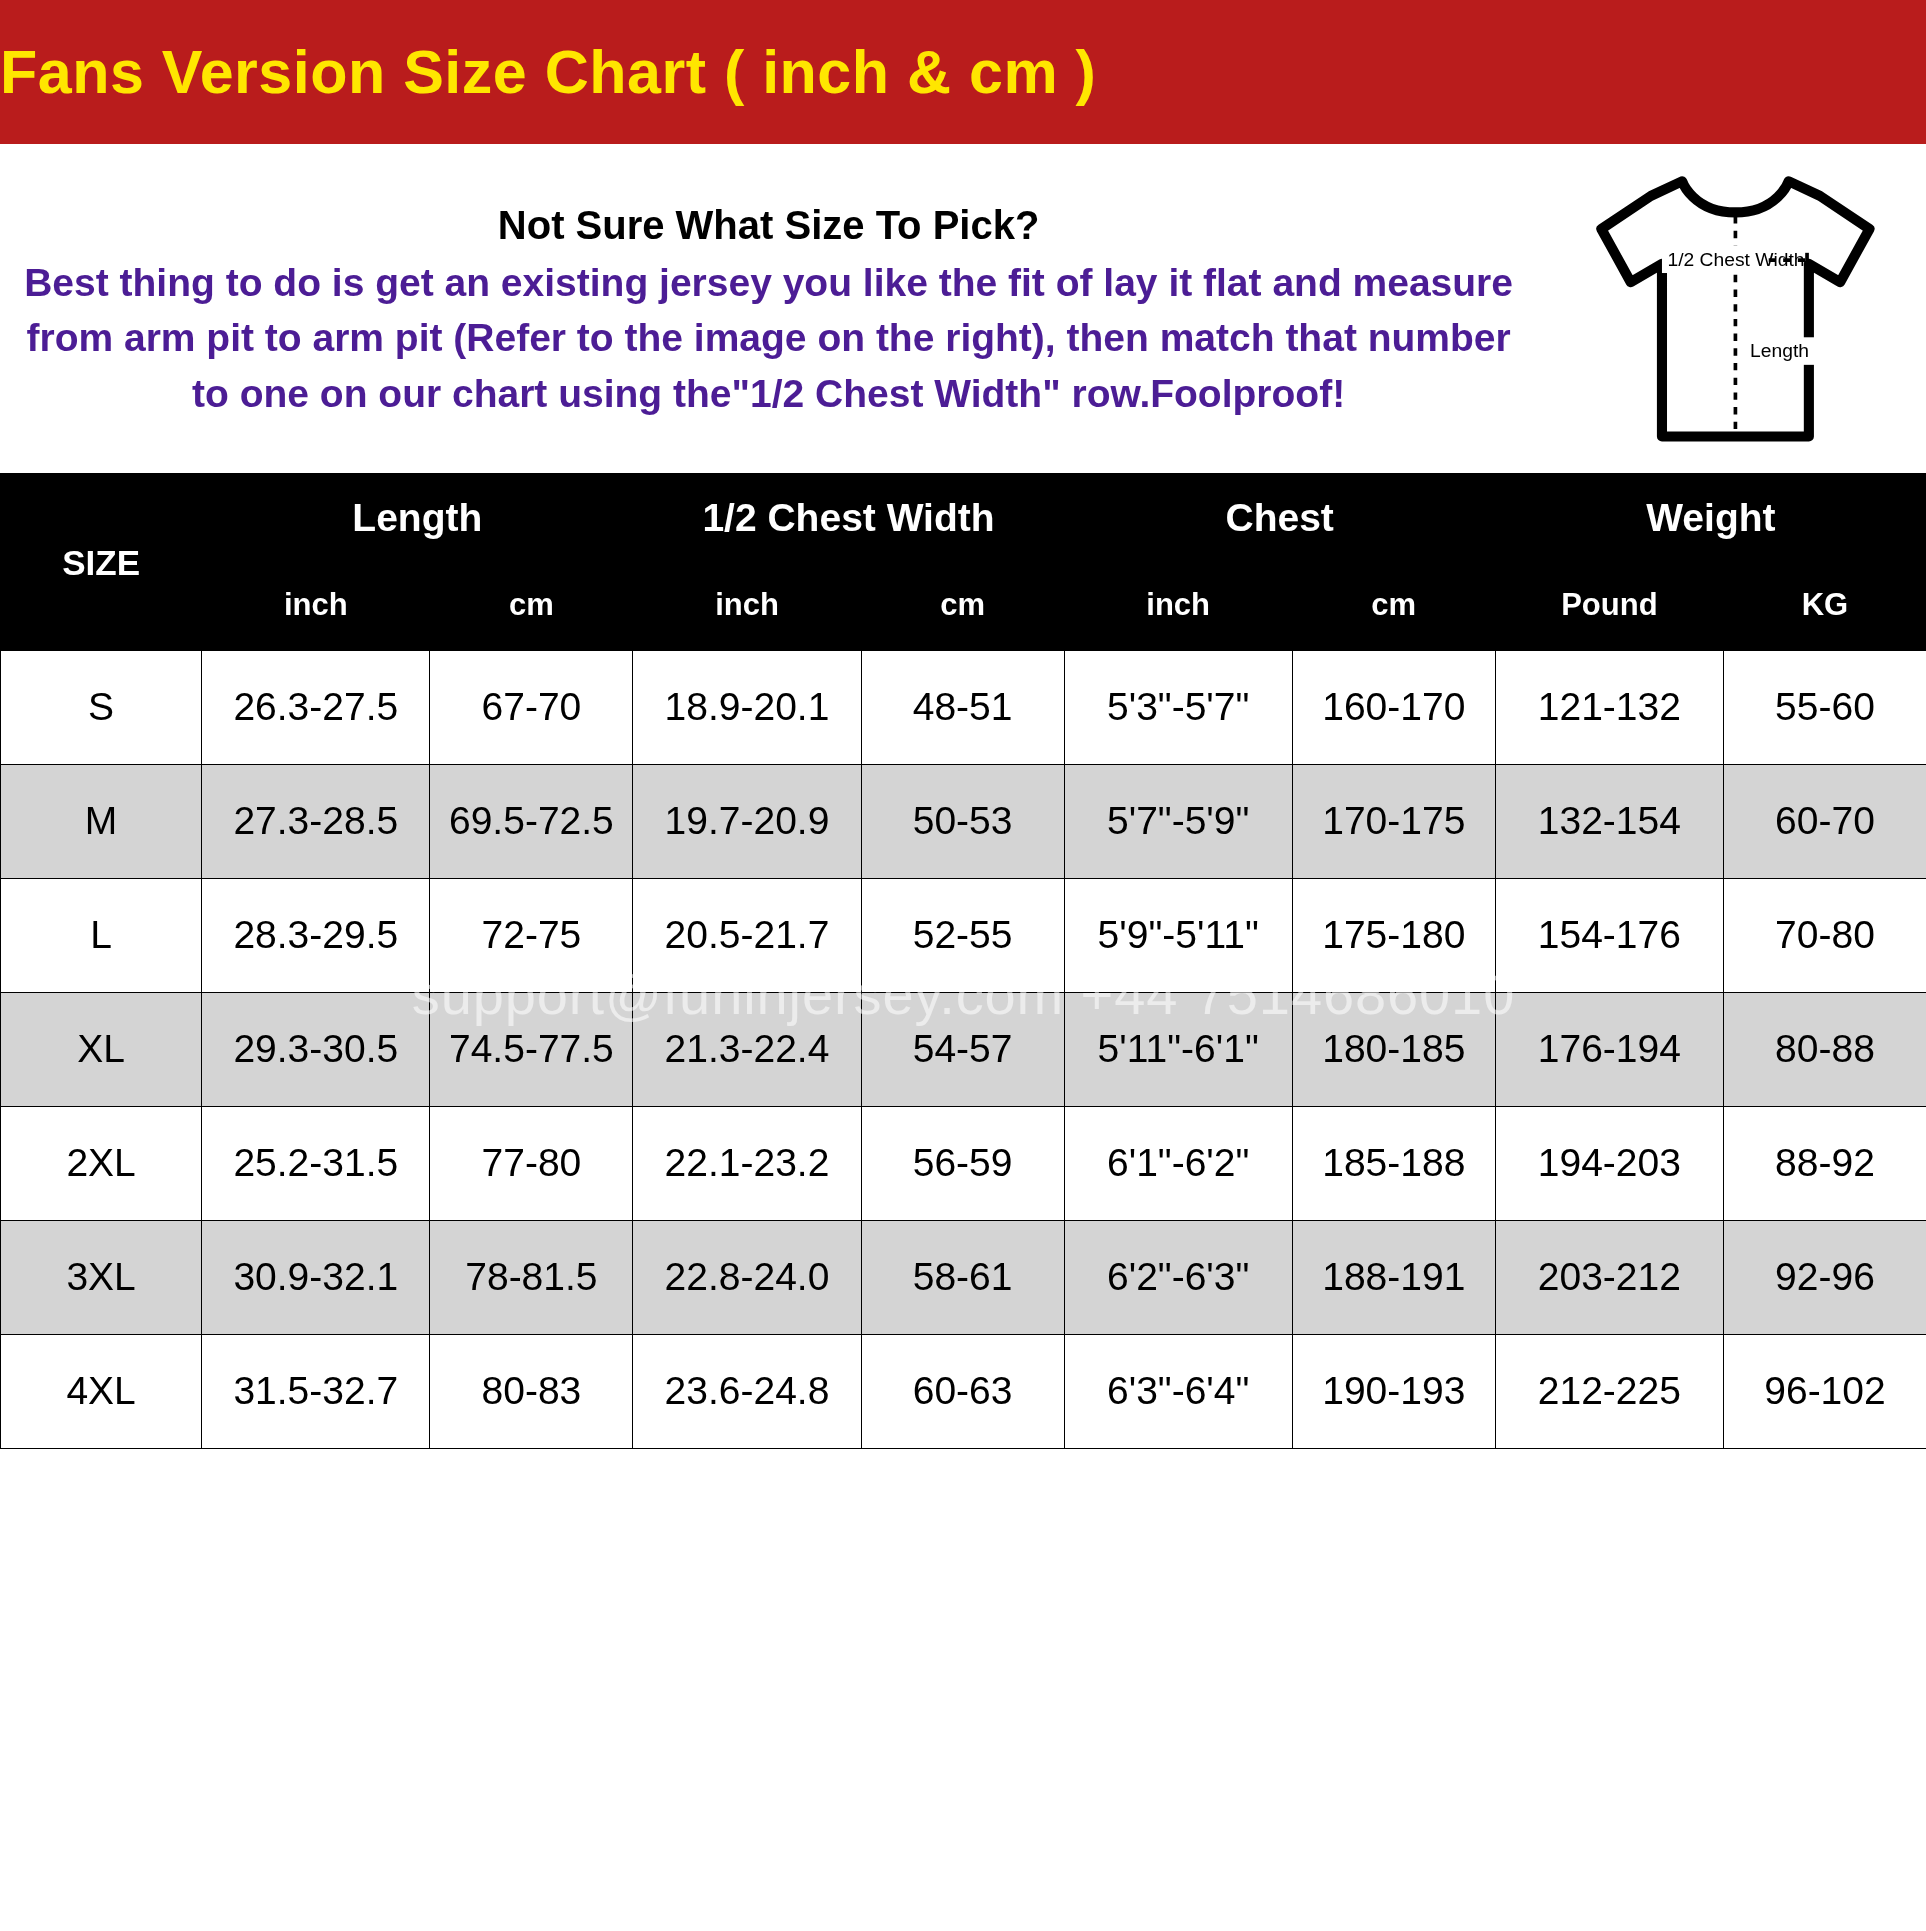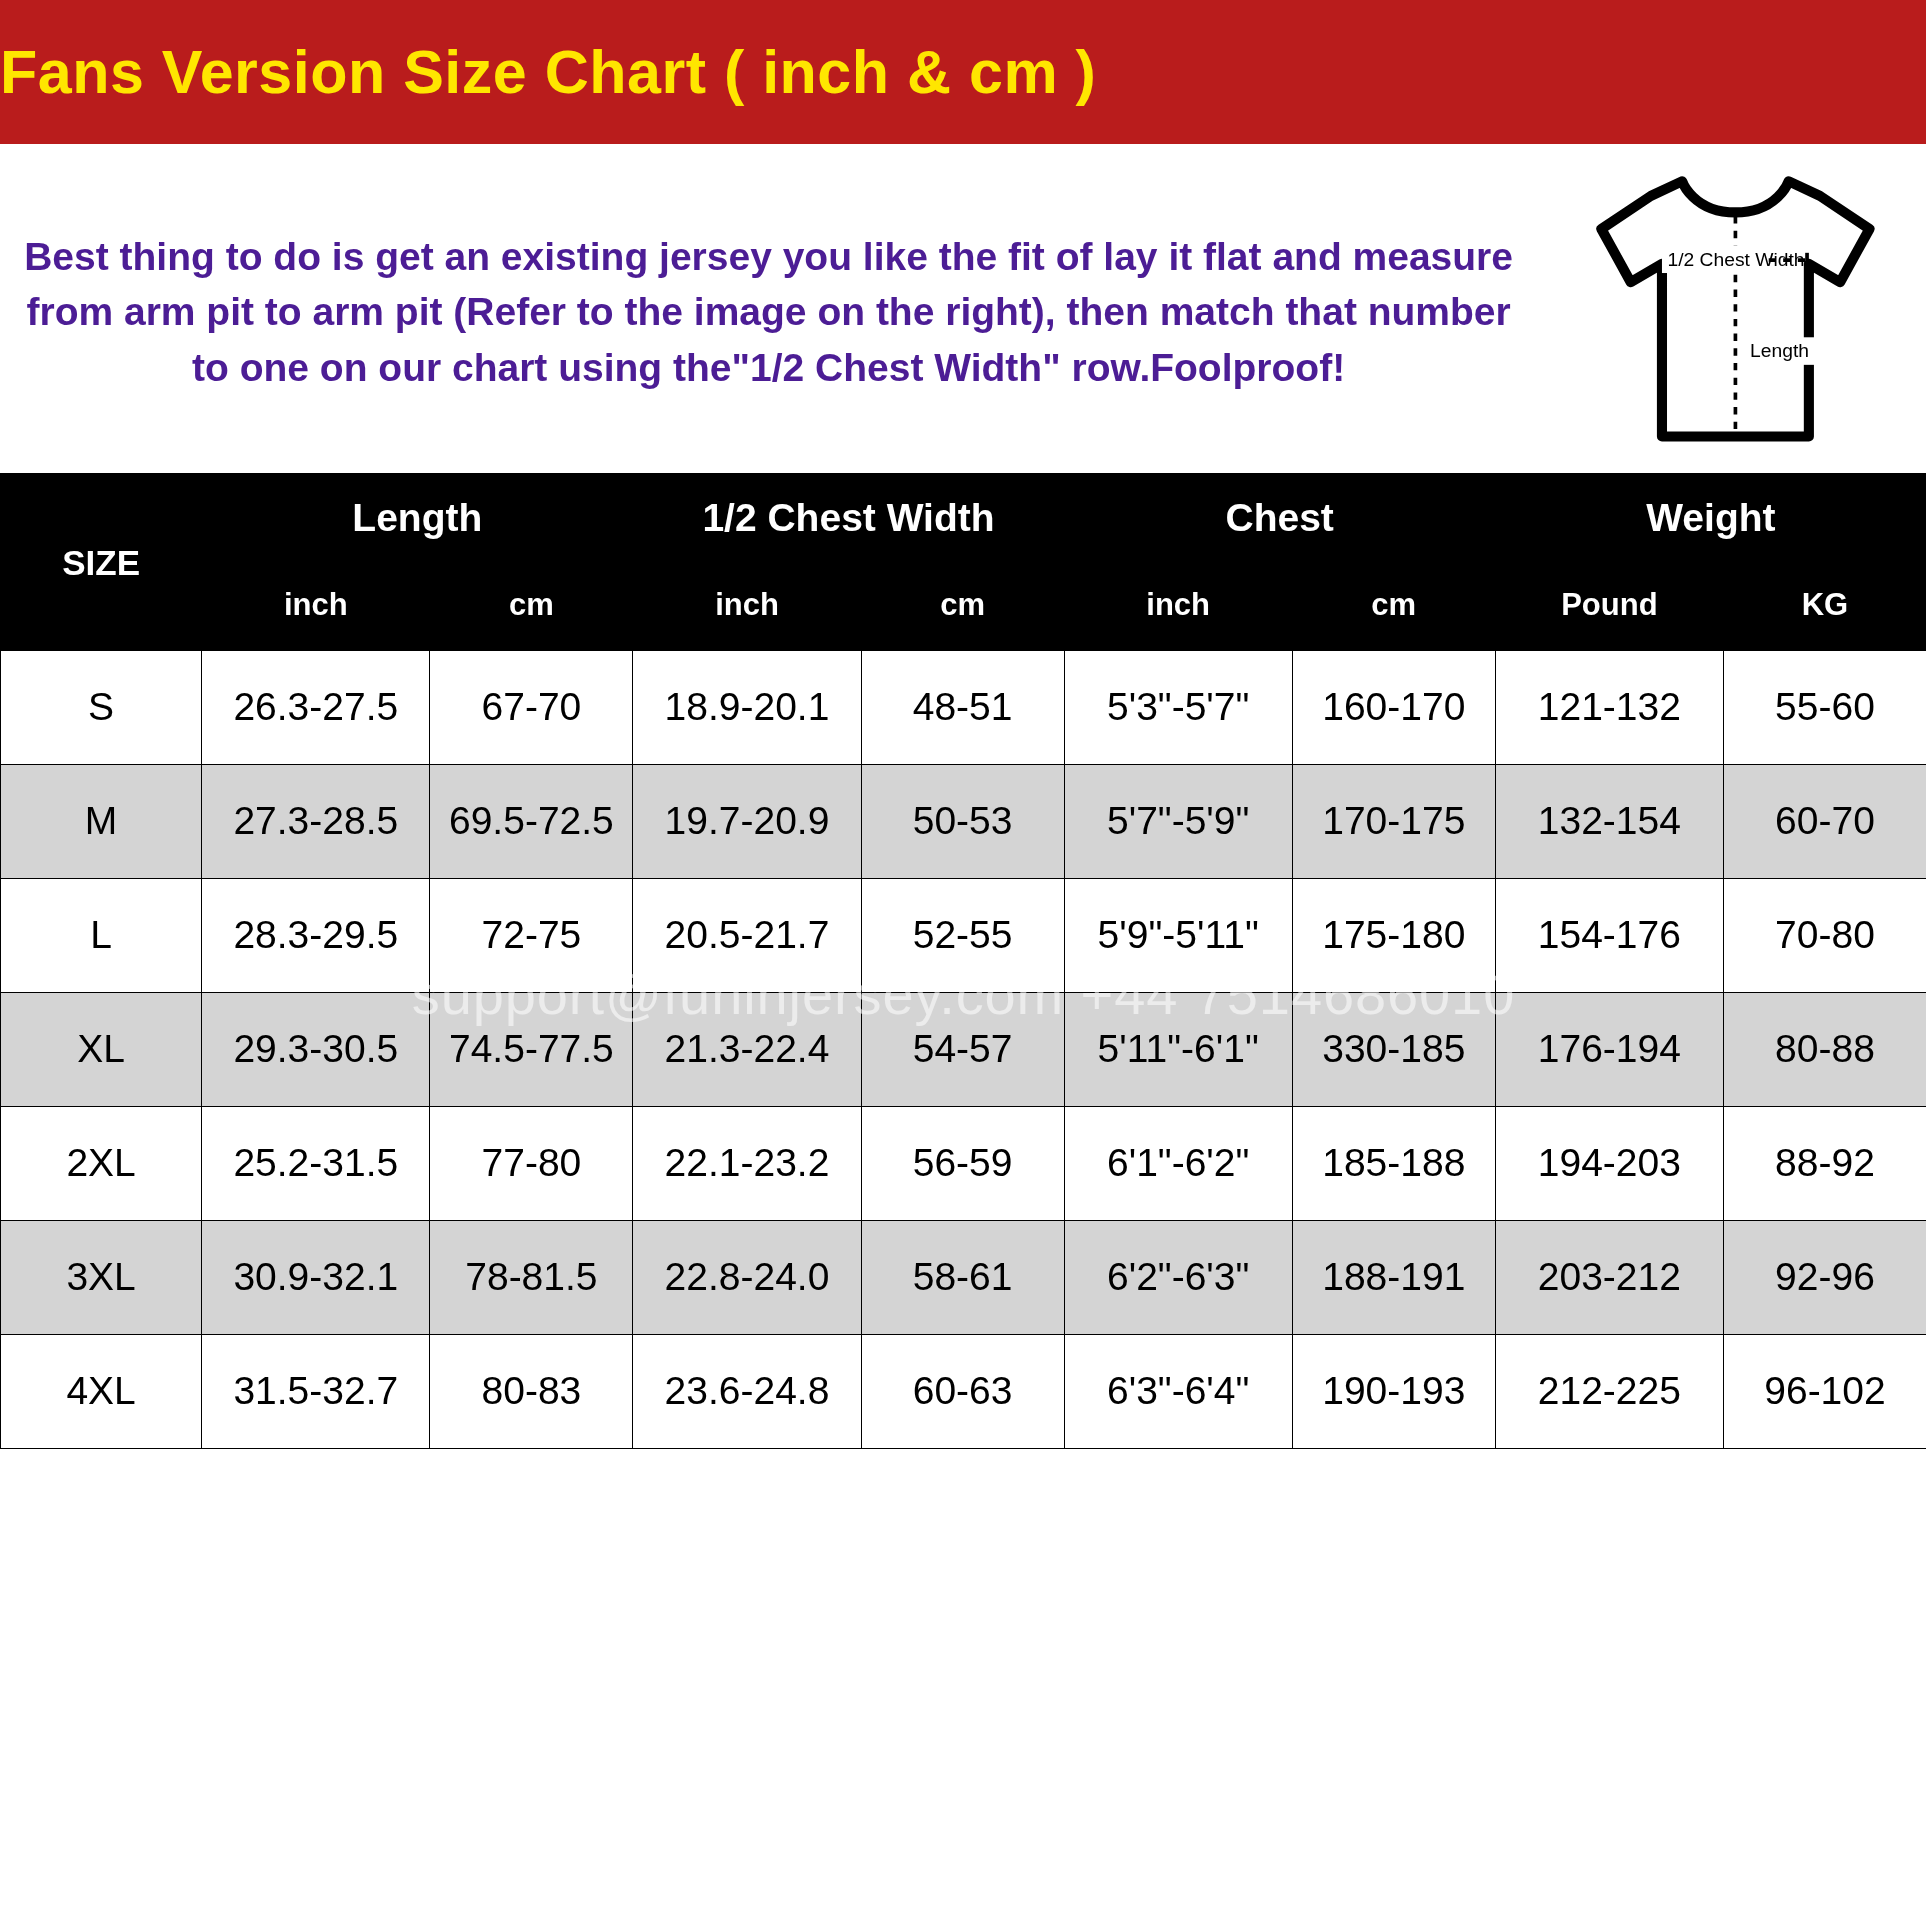--- a/index.html
+++ b/index.html
@@ -162,20 +162,21 @@
 
 <div class="page">
 
   <div class="title-bar">
     <div class="title">Fans Version Size Chart ( inch &amp; cm )</div>
   </div>
 
 
   <div class="advice-wrap">
     <div class="advice-text">
+      <div class="advice-title">Not Sure What Size To Pick?</div>
       <div class="advice-body">Best thing to do is get an existing jersey you like the fit of lay it flat and measure from arm pit to arm pit (Refer to the image on the right), then match that number to one on our chart using the"1/2 Chest Width" row.Foolproof!</div>
     </div>
     <div class="tee-wrap">
       <svg width="303" height="303" viewBox="0 0 330 330">
         <path d="M108 22 L74 38 L20 74 L52 132 L86 112 L86 300 L246 300 L246 112 L280 132 L312 74 L258 38 L224 22
                  C224 22 212 56 166 56 C120 56 108 22 108 22 Z" fill="#ffffff" stroke="#000000" stroke-width="11" stroke-linejoin="round"></path>
         <line x1="166" y1="60" x2="166" y2="296" stroke="#000" stroke-width="4" stroke-dasharray="8,8"></line>
         <line x1="90" y1="108" x2="244" y2="108" stroke="#000" stroke-width="4" stroke-dasharray="8,8"></line>
         <line x1="244" y1="100" x2="244" y2="290" stroke="#000" stroke-width="4" stroke-dasharray="8,8"></line>
         <rect x="86" y="92" width="116" height="30" fill="#ffffff"></rect>
@@ -251,21 +252,21 @@
         <td>154-176</td>
         <td>70-80</td>
       </tr>
       <tr class="alt">
         <td class="size-cell">XL</td>
         <td>29.3-30.5</td>
         <td>74.5-77.5</td>
         <td>21.3-22.4</td>
         <td>54-57</td>
         <td>5'11"-6'1"</td>
-        <td>330-185</td>
+        <td>180-185</td>
         <td>176-194</td>
         <td>80-88</td>
       </tr>
       <tr>
         <td class="size-cell">2XL</td>
         <td>25.2-31.5</td>
         <td>77-80</td>
         <td>22.1-23.2</td>
         <td>56-59</td>
         <td>6'1"-6'2"</td>

